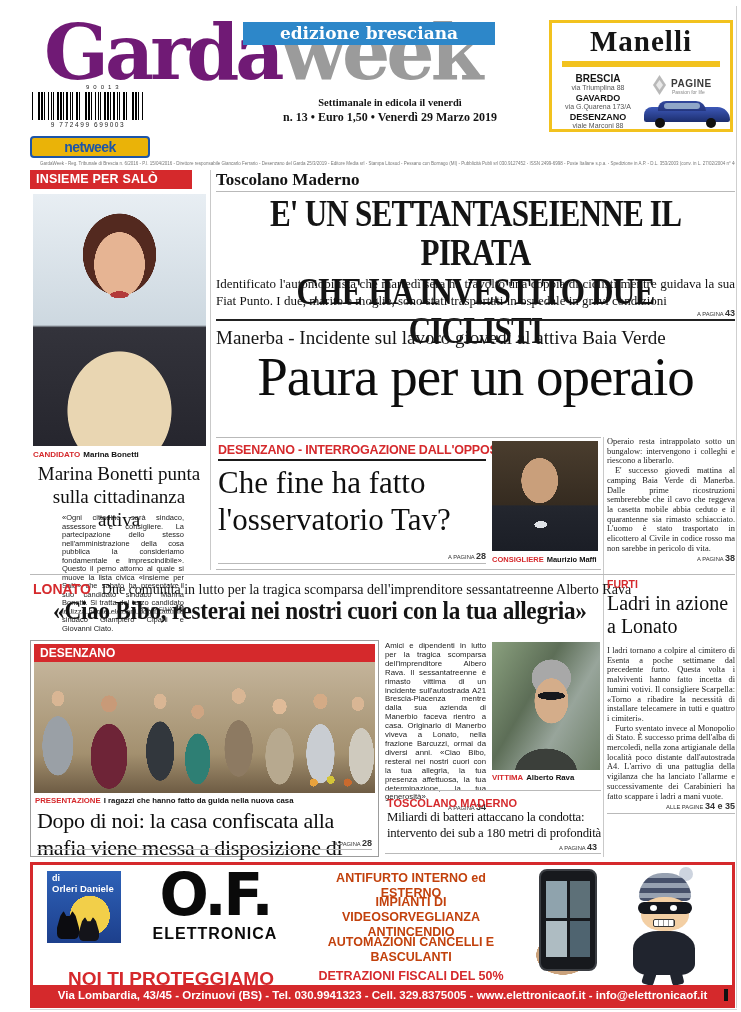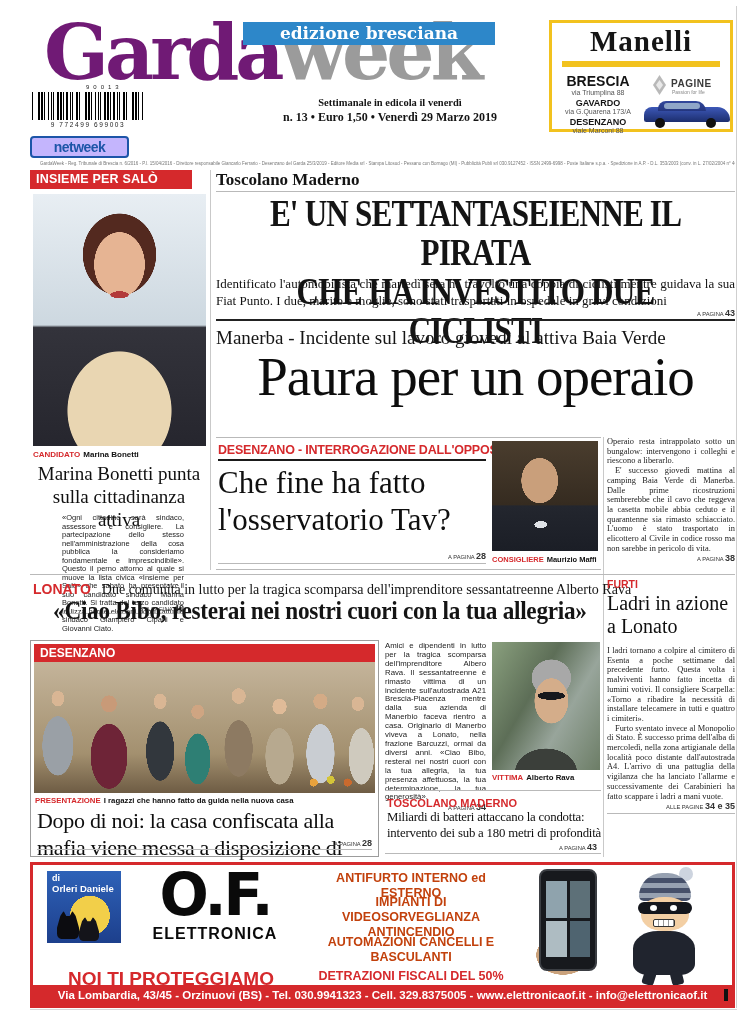--- a/index.html
+++ b/index.html
@@ -49,21 +49,21 @@
     </div>
     <div class="abs badge" style="left:243px;top:22px;width:252px;height:23px">edizione bresciana</div>
 
     <div class="abs serif" style="left:240px;top:97px;width:300px;text-align:center;font-weight:bold;font-size:10.5px">Settimanale in edicola il venerdì</div>
     <div class="abs serif" style="left:215px;top:110px;width:350px;text-align:center;font-weight:bold;font-size:12px">n. 13 • Euro 1,50 • Venerdì 29 Marzo 2019</div>
 
     <div class="abs manelli" style="left:549px;top:20px;width:184px;height:112px">
       <div class="abs serif" style="left:0;top:2px;width:100%;text-align:center;font-weight:bold;font-size:29px;letter-spacing:1px;color:#151515">Manelli</div>
       <div class="abs" style="left:10px;top:38px;width:158px;height:6px;background:var(--yellow)"></div>
       <div class="abs" style="left:4px;top:50px;width:84px;text-align:center">
-        <div class="sans" style="font-weight:bold;font-size:14px">BRESCIA</div>
+        <div class="sans" style="font-weight:bold;font-size:10px">BRESCIA</div>
         <div class="sans" style="font-size:7px;color:#555">via Triumplina 88</div>
         <div class="sans" style="font-weight:bold;font-size:9px;margin-top:2px">GAVARDO</div>
         <div class="sans" style="font-size:7px;color:#555">via G.Quarena 173/A</div>
         <div class="sans" style="font-weight:bold;font-size:9px;margin-top:2px">DESENZANO</div>
         <div class="sans" style="font-size:7px;color:#555">viale Marconi 88</div>
       </div>
       <div class="abs" style="left:101px;top:52px;width:13px;height:20px;background:#b9b9b9;clip-path:polygon(50% 0,100% 50%,50% 100%,0 50%)">
         <div class="abs" style="left:3px;top:5px;width:7px;height:10px;background:#e9e9e9;clip-path:polygon(50% 0,100% 50%,50% 100%,0 50%)"></div>
       </div>
       <div class="abs sans" style="left:119px;top:55px;font-weight:bold;font-size:10px;letter-spacing:.5px;color:#3a3a3a">PAGINE</div>
@@ -71,21 +71,21 @@
       <div class="abs" style="left:92px;top:78px;width:86px;height:28px">
         <div class="abs" style="left:0;top:6px;width:86px;height:15px;background:linear-gradient(180deg,#3d58b8,#1c2e6e);border-radius:10px 16px 3px 3px"></div>
         <div class="abs" style="left:14px;top:0;width:48px;height:10px;background:linear-gradient(180deg,#31479c,#24367f);border-radius:8px 10px 0 0"></div>
         <div class="abs" style="left:20px;top:2px;width:36px;height:6px;background:#8fa6c8;border-radius:3px"></div>
         <div class="abs" style="left:11px;top:17px;width:10px;height:10px;background:#111;border-radius:50%"></div>
         <div class="abs" style="left:62px;top:17px;width:10px;height:10px;background:#111;border-radius:50%"></div>
       </div>
     </div>
   </div>
 
-  <div class="abs" style="left:30px;top:136px;width:99px;height:22px;border:2.5px solid var(--nblue);border-radius:4px;background:#c4b5fd;display:flex;align-items:center;justify-content:center">
+  <div class="abs" style="left:30px;top:136px;width:120px;height:22px;border:2.5px solid var(--nblue);border-radius:4px;background:#eab308;display:flex;align-items:center;justify-content:center">
     <span class="sans" style="color:var(--nblue);font-weight:bold;font-size:14px;letter-spacing:-.5px">netweek</span>
   </div>
   <div class="abs" style="left:40px;top:161px;width:695px;font-family:'Liberation Sans',sans-serif;font-size:4.5px;color:#777;white-space:nowrap;overflow:hidden">GardaWeek - Reg. Tribunale di Brescia n. 6/2016 - P.I. 15/04/2016 - Direttore responsabile Giancarlo Ferrario - Desenzano del Garda 25/3/2019 - Editore Media srl - Stampa Litosud - Pessano con Bornago (MI) - Pubblicità Publi srl 030.9127452 - ISSN 2499-6998 - Poste Italiane s.p.a. - Spedizione in A.P. - D.L. 353/2003 (conv. in L. 27/02/2004 n° 46) - art. 1 comma 1 - DCB LO - MI</div>
 
   <div class="abs banner" style="left:30px;top:170px;width:162px;height:19px;font-size:12.5px;line-height:19px;padding-left:6px;letter-spacing:.2px">INSIEME PER SALÒ</div>
 
   <div class="abs photo" style="left:33px;top:194px;width:173px;height:252px;background:
       radial-gradient(ellipse 13px 5px at 50% 40%, #b23a3a 70%, rgba(0,0,0,0) 71%),
       radial-gradient(ellipse 36px 46px at 50% 28%, #e6b493 70%, rgba(0,0,0,0) 71%),
       radial-gradient(ellipse 52px 58px at 50% 24%, #53291f 70%, rgba(0,0,0,0) 71%),

